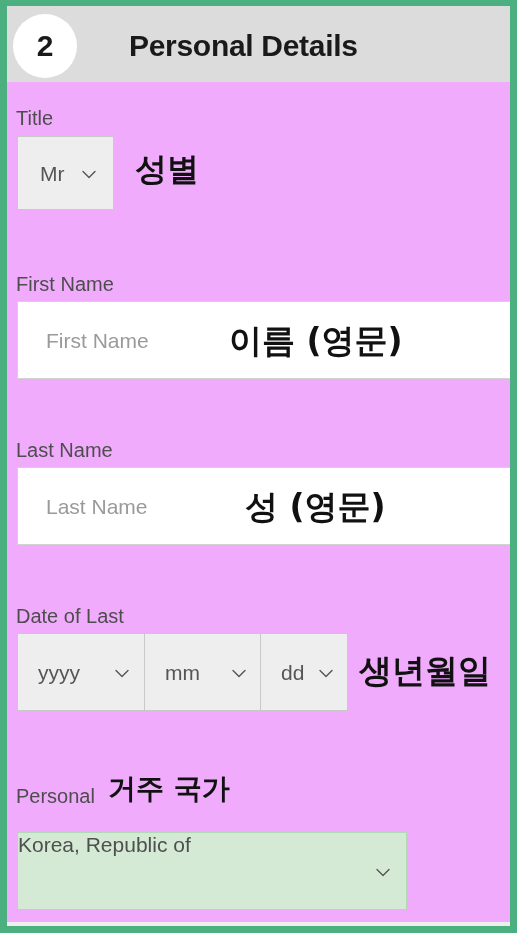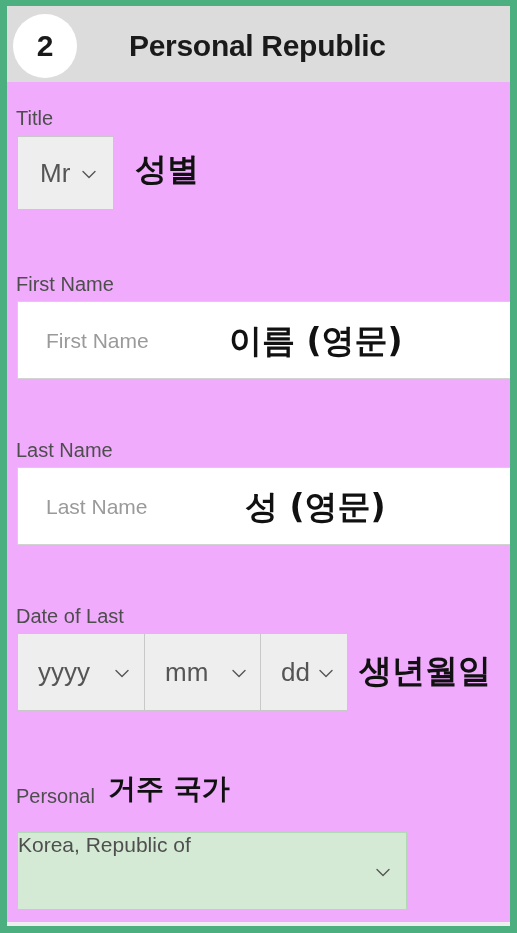--- a/index.html
+++ b/index.html
@@ -95,21 +95,21 @@
   
   .sel {
     position: relative;
     background: #eeeeee;
     border: 1px solid #c8c8c8;
     display: inline-block;
     vertical-align: top;
   }
   .sel .sel-val {
     position: absolute;
-    font-size: 26px;
+    font-size: 21px;
     color: #555555;
     line-height: 1;
     white-space: nowrap;
   }
   .chev {
     position: absolute;
     width: 14px;
     height: 9px;
     color: #555555;
   }
@@ -153,21 +153,21 @@
 </style>
 </head>
 <body>
 
 <div id="screen">
 
   <div id="header">
     <div id="step-badge">
       <span>2</span>
     </div>
-    <div id="header-title">Personal Republic</div>
+    <div id="header-title">Personal Details</div>
   </div>
 
   <div id="form-body">
 
     <div class="field-group" style="top:26px;">
       <div class="field-label" style="position:absolute;left:9px;top:0;">Title</div>
 
       <div class="sel" style="position:absolute;left:10px;top:28px;width:97px;height:74px;">
         <span class="sel-val" style="left:22px;top:50%;transform:translateY(-50%);">Mr</span>
         <span class="chev" style="right:17px;top:33px;">

